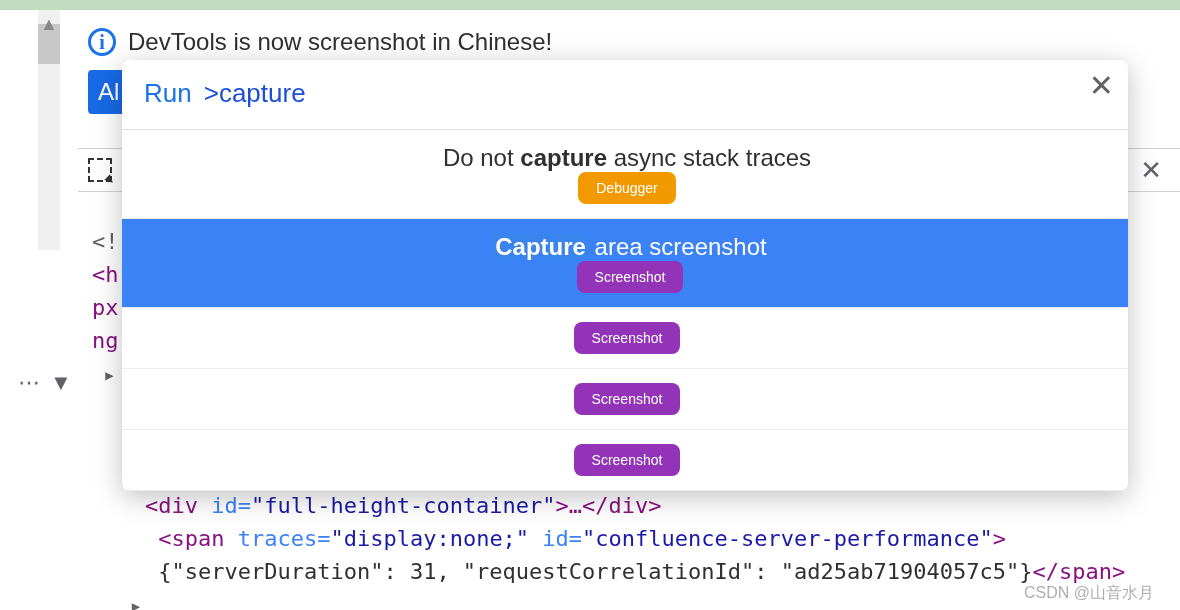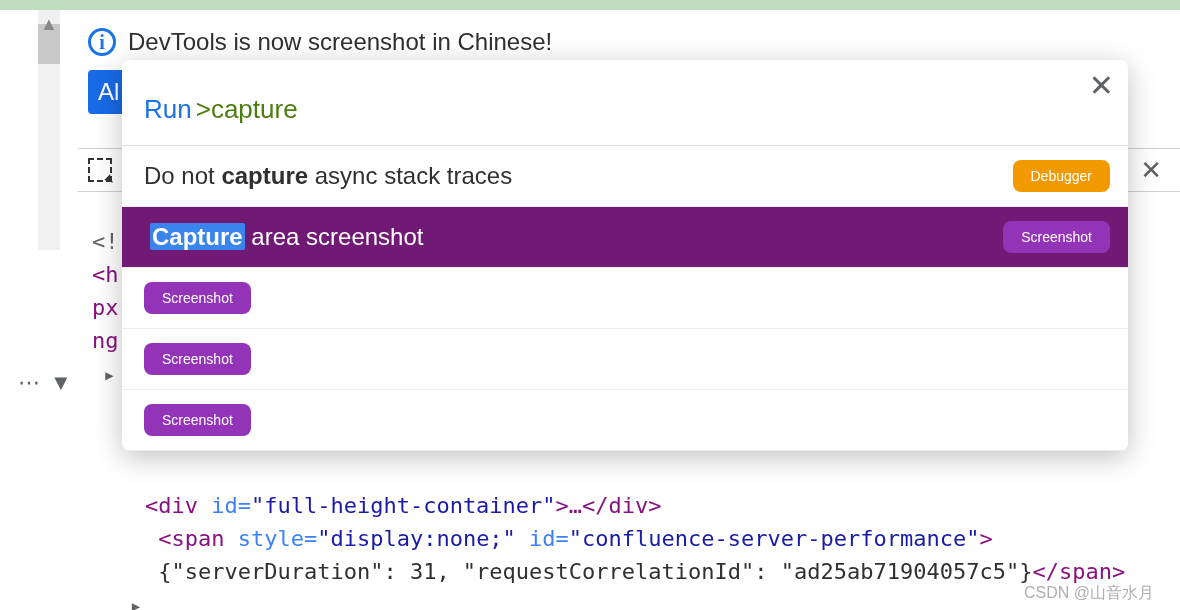--- a/index.html
+++ b/index.html
@@ -18,27 +18,27 @@
 .toolbar-close { position: absolute; right: 18px; font-size: 26px; color: #5f6368; cursor: pointer; }
 .code-bg { position: absolute; top: 192px; left: 92px; right: 0; font-family: Consolas, Menlo, monospace; font-size: 22px; line-height: 1.5; color: #5f6368; white-space: pre; }
 .code-bg .tag { color: #881280; }
 .code-bg .attr { color: #3b82f6; }
 .code-bg .str { color: #1a1aa6; }
 .code-bg .txt { color: #303030; }
 .tri { color: #5f6368; font-size: 14px; display: inline-block; vertical-align: middle; }
 .dots-row { position: absolute; top: 370px; left: 18px; color: #5f6368; font-size: 22px; letter-spacing: 2px; }
 .palette { position: absolute; top: 60px; left: 122px; width: 1006px; background: #fff; border-radius: 8px; box-shadow: 0 6px 28px rgba(0,0,0,0.25); z-index: 50; }
 .palette-close { position: absolute; top: 8px; right: 14px; font-size: 30px; color: #5f6368; cursor: pointer; }
-.palette-header { padding: 18px 22px 20px 22px; font-size: 26px; display: flex; align-items: baseline; gap: 4px; border-bottom: 1px solid #e0e0e0; }
+.palette-header { padding: 18px 22px 20px 22px; font-size: 26px; display: flex; align-items: baseline; gap: 12px; border-bottom: 1px solid #e0e0e0; }
 .run-label { color: #1a73e8; }
-.query { color: #4d7c0f; margin-top: 16px; }
+.query { color: #1d4ed8; }
 .palette-list { }
-.palette-item { display: flex; align-items: center; justify-content: space-between; padding: 14px 18px 14px 22px; font-size: 24px; color: #303030; border-bottom: 1px solid #ececec; cursor: pointer; }
+.palette-item { display: flex; align-items: center; justify-content: space-between; padding: 14px 18px 14px 22px; font-size: 24px; color: #303030; border-bottom: 1px solid #ececec; cursor: pointer; flex-direction: column; }
 .palette-item .lbl b { font-weight: 700; }
-.palette-item.selected { background: #701a75; color: #fff; padding-left: 28px; }
+.palette-item.selected { background: #3b82f6; color: #fff; padding-left: 28px; }
 .palette-item.selected .lbl b.hl { background: #3a84ee; padding: 0 2px; border-radius: 2px; }
 .badge { font-size: 14px; color: #fff; padding: 8px 18px; border-radius: 8px; font-weight: 400; white-space: nowrap; }
 .badge.debugger { background: #f29900; }
 .badge.screenshot { background: #9334b8; }
 .watermark { position: absolute; bottom: 6px; right: 26px; color: rgba(120,120,120,0.6); font-size: 16px; font-family: Arial, sans-serif; }
 </style>
 </head>
 <body>
 
 <div class="topbar"></div>
@@ -65,21 +65,21 @@
 <div class="code-bg">
 <span>&lt;!</span>
 <span class="tag">&lt;h</span>                                                                                  
 <span class="tag">px</span>                                                                                  
 <span class="tag">ng</span>
  <span class="tri">▶</span>
                                                                                      
                                                                                      
                                                                                      
     <span class="tag">&lt;div</span><span class="attr"> id=</span><span class="str">"full-height-container"</span><span class="tag">&gt;…&lt;/</span><span class="tag">div&gt;</span>
-     <span class="tag">&lt;span</span><span class="attr"> style=</span><span class="str">"display:none;"</span><span class="attr"> id=</span><span class="str">"confluence-server-performance"</span><span class="tag">&gt;</span>
+     <span class="tag">&lt;span</span><span class="attr"> traces=</span><span class="str">"display:none;"</span><span class="attr"> id=</span><span class="str">"confluence-server-performance"</span><span class="tag">&gt;</span>
      <span class="txt">{"serverDuration": 31, "requestCorrelationId": "ad25ab71904057c5"}</span><span class="tag">&lt;/span&gt;</span>
    <span class="tri">▶</span>
 </div>
 
 <div class="palette">
   <span class="palette-close">✕</span>
   <div class="palette-header">
     <span class="run-label">Run</span>
     <span class="query"><span>&gt;</span><span>capture</span></span>
   </div>

